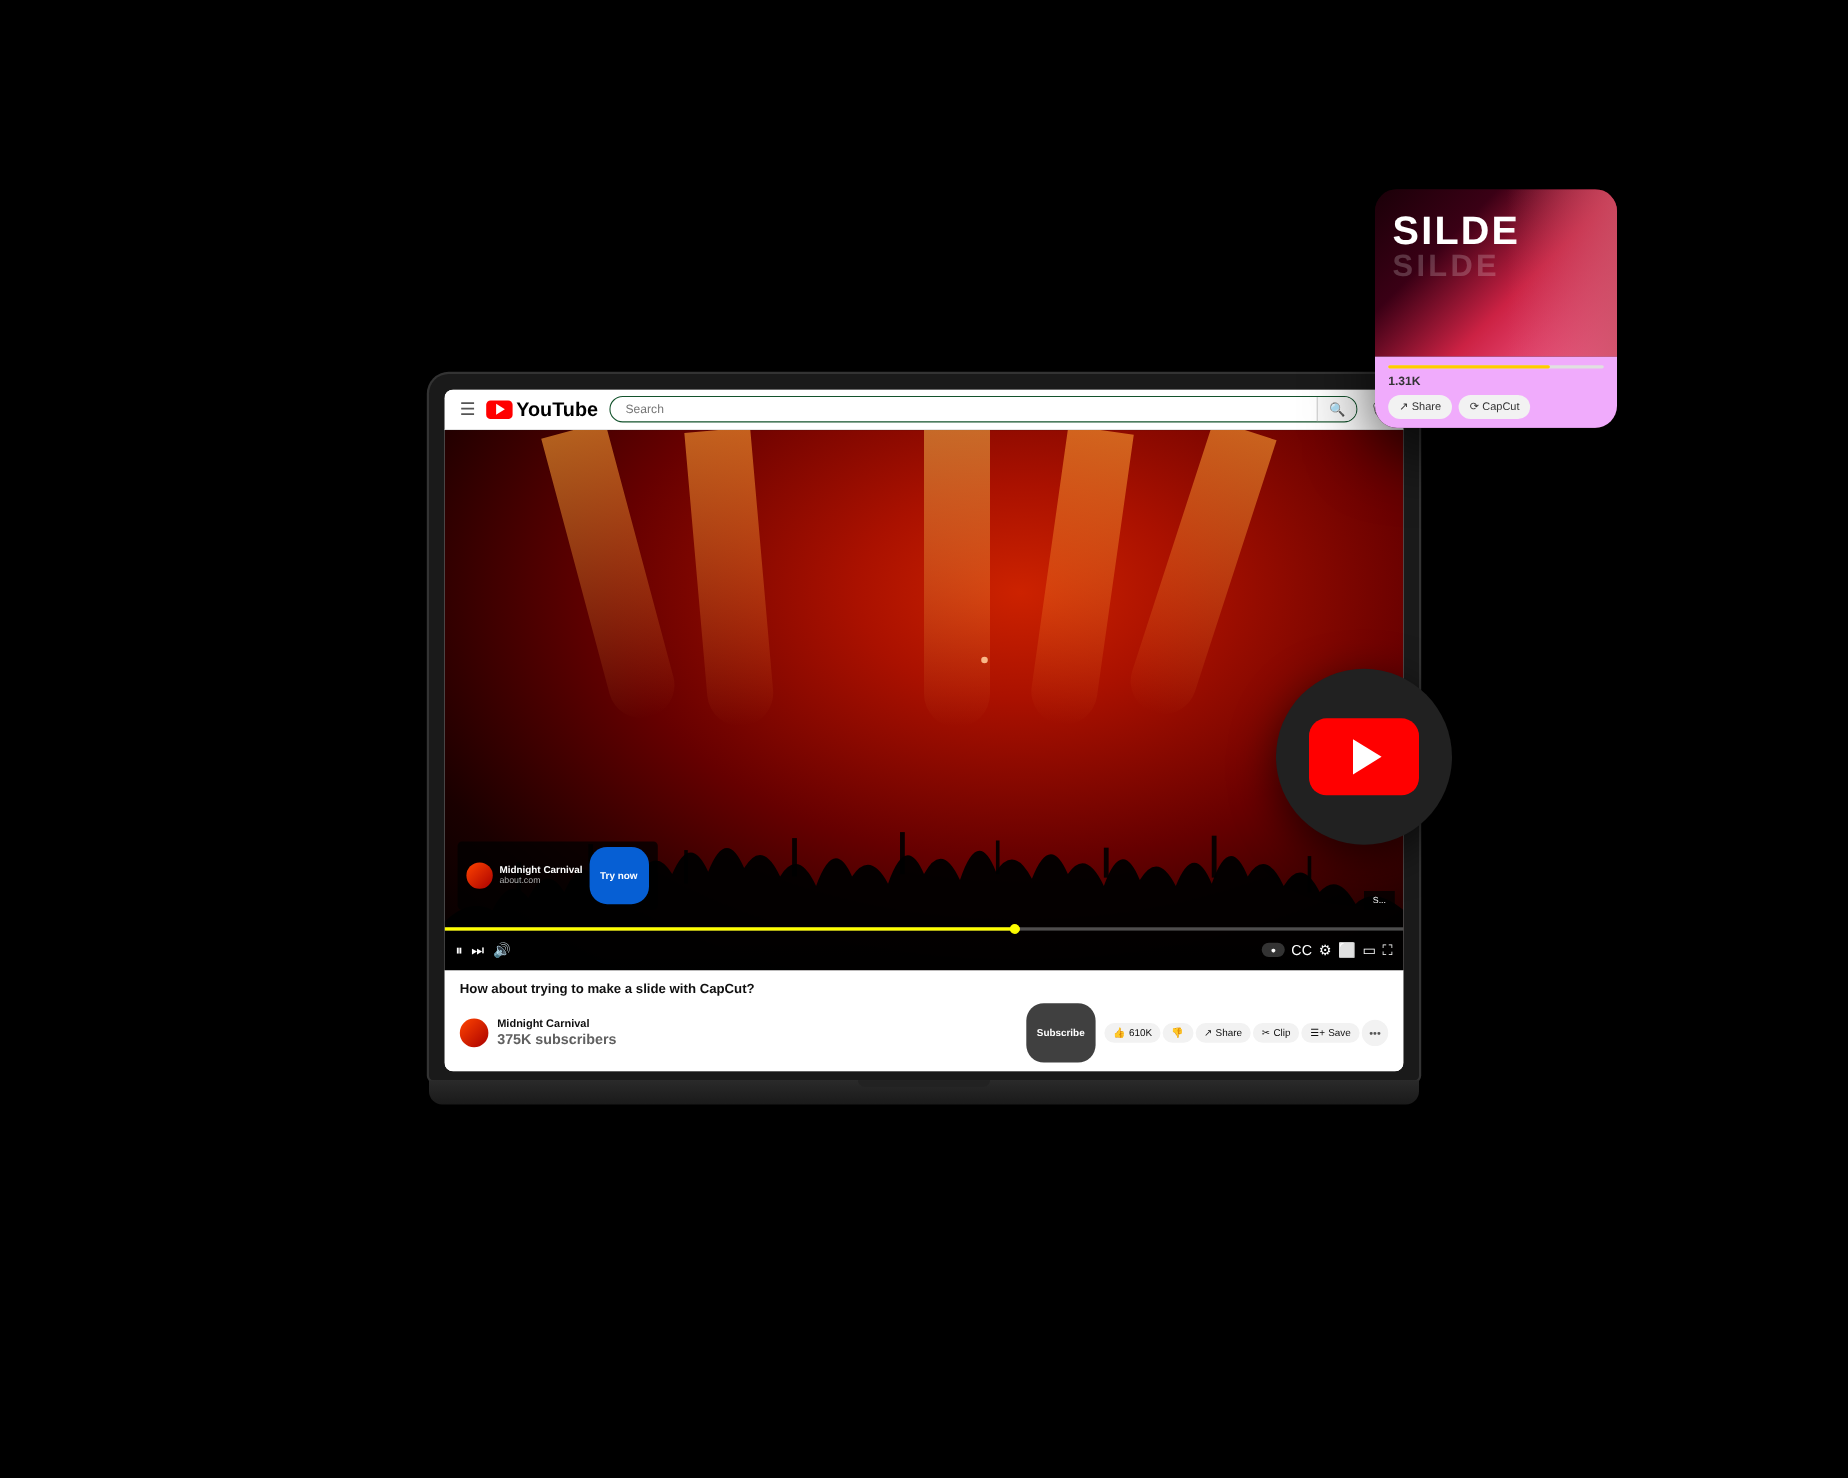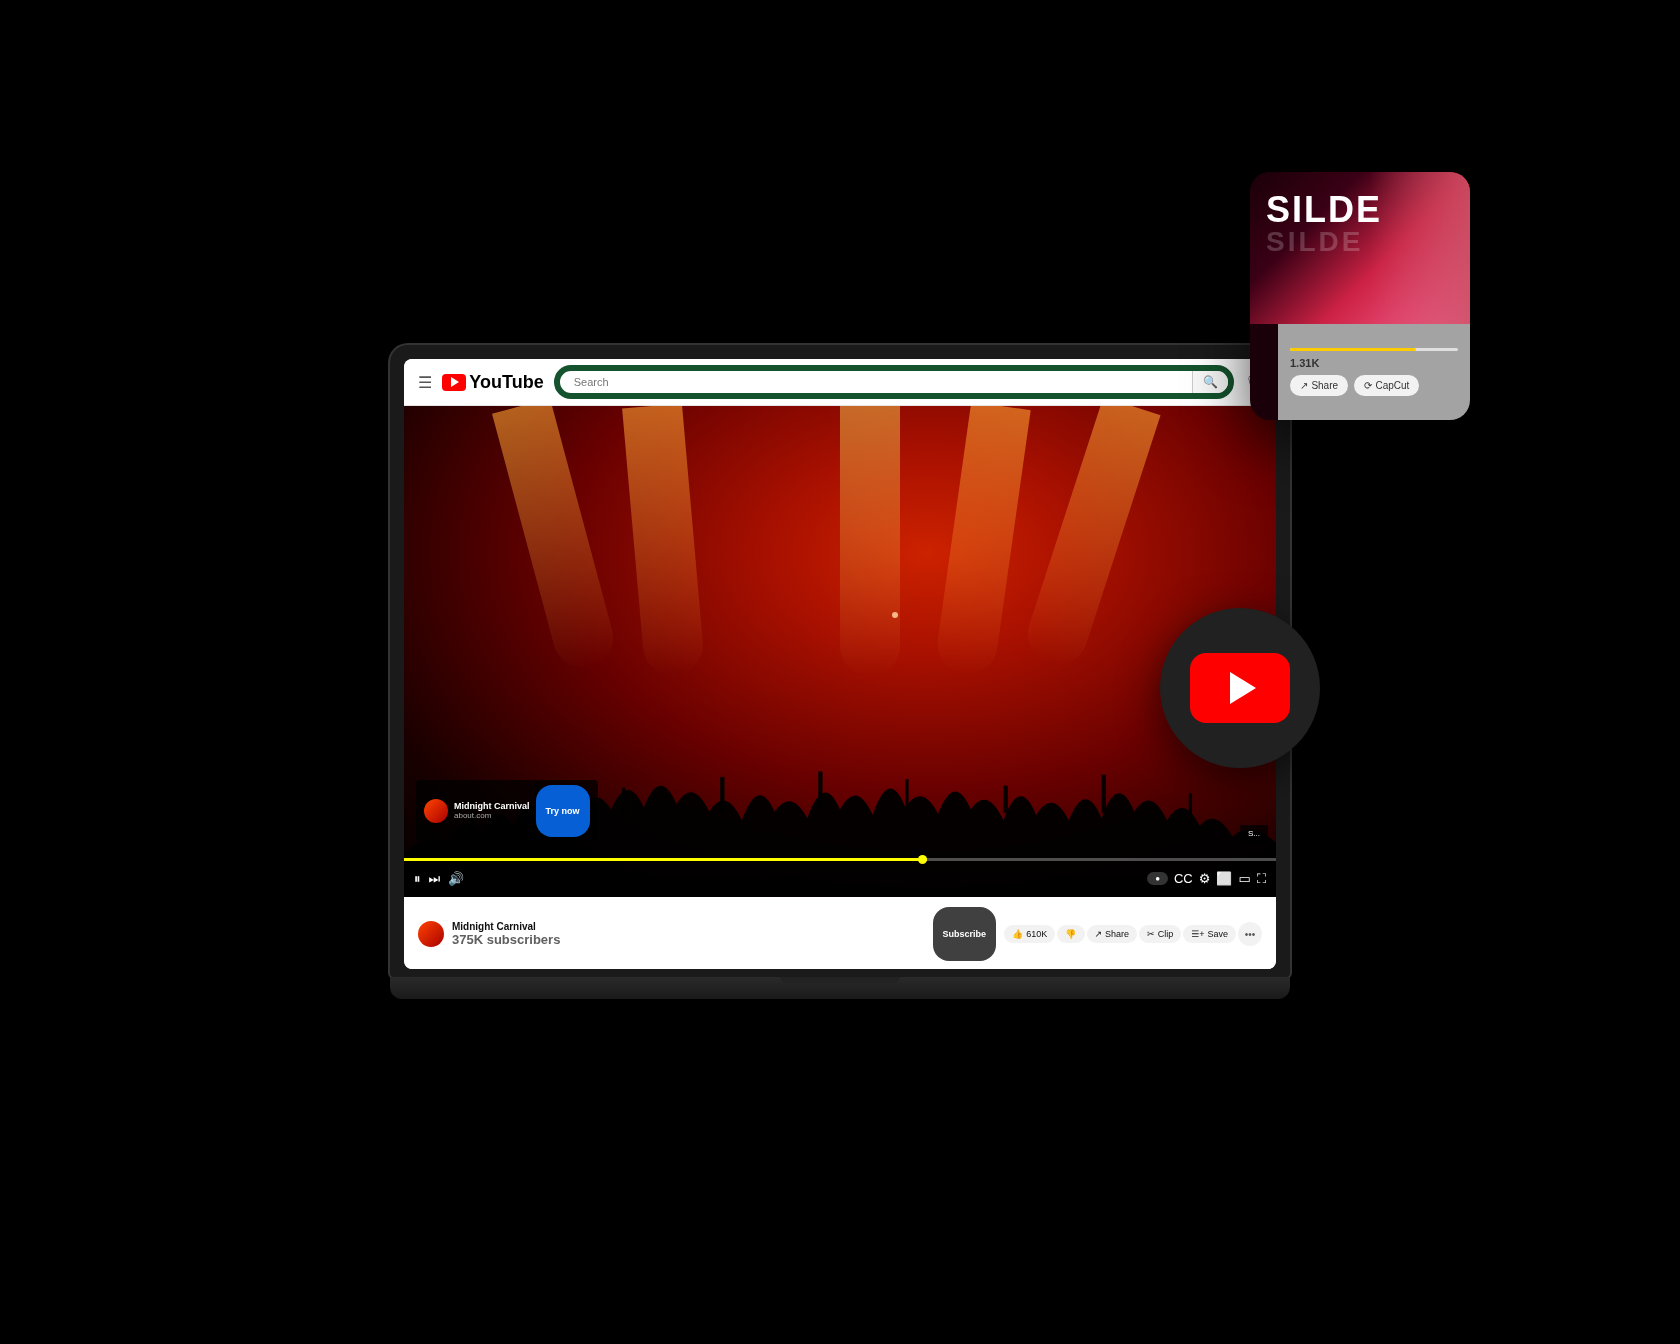--- a/index.html
+++ b/index.html
@@ -91,21 +91,21 @@
       border-left: 8px solid #fff;
       border-top: 5px solid transparent;
       border-bottom: 5px solid transparent;
       margin-left: 2px;
     }
 
     .yt-search-bar {
       flex: 1;
       display: flex;
       align-items: center;
-      border: 6px solid #14532d;
+      border: 1px solid #14532d;
       border-radius: 20px;
       overflow: hidden;
       background: #fff;
     }
 
     .yt-search-input {
       flex: 1;
       border: none;
       outline: none;
       padding: 4px 14px;
@@ -444,23 +444,22 @@
     .mobile-person {
       position: absolute;
       right: 0;
       top: 0;
       width: 100px;
       height: 200px;
       background: linear-gradient(to left, rgba(200,80,100,0.8), transparent);
     }
 
     .mobile-progress-area {
-      background: #a3a3a3;
-      padding: 24px 12px;
-      margin-left: 28px;
+      background: #f0abfc;
+      padding: 8px 12px;
     }
 
     .mobile-progress-bar {
       width: 100%;
       height: 3px;
       background: #e0e0e0;
       border-radius: 2px;
       margin-bottom: 6px;
     }
 
@@ -612,20 +611,21 @@
                 <span class="ctrl-icon">CC</span>
                 <span class="ctrl-icon">⚙</span>
                 <span class="ctrl-icon">⬜</span>
                 <span class="ctrl-icon">▭</span>
                 <span class="ctrl-icon">⛶</span>
               </div>
             </div>
           </div>
 
           <div class="video-info">
+            <div class="video-title">How about trying to make a slide with CapCut?</div>
             <div class="channel-row">
               <div class="channel-avatar"></div>
               <div class="channel-info">
                 <div class="channel-name">Midnight Carnival</div>
                 <div class="channel-subs">375K subscribers</div>
               </div>
               <button class="subscribe-btn">Subscribe</button>
               <div class="action-row">
                 <button class="action-btn">
                   <span>👍</span>

